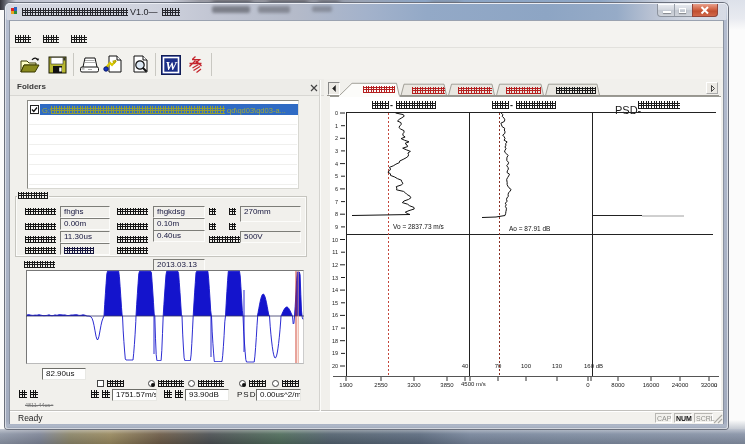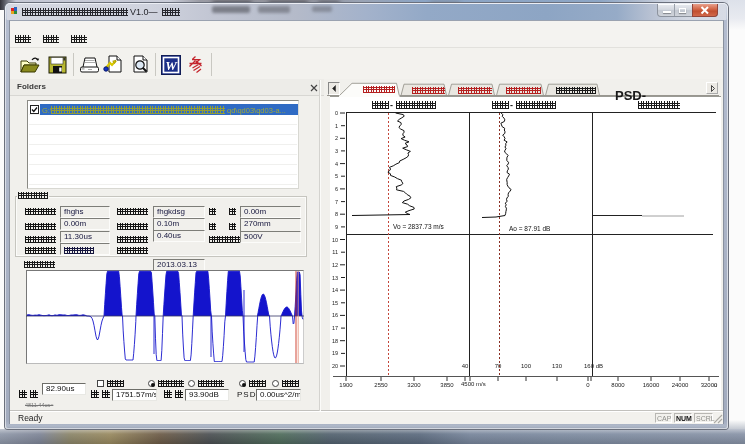--- a/index.html
+++ b/index.html
@@ -128,21 +128,21 @@
 <i class="j" style="left:229px;top:208px;width:7px;height:7px;color:#151515"></i>
 <div class="fld" style="left:60px;top:205.5px;width:50px;height:12px">fhghs</div>
 <div class="fld" style="left:153px;top:205.5px;width:52px;height:12px">fhgkdsg</div>
 <div class="fld" style="left:240px;top:205.5px;width:61px;height:12px">0.00m</div>
 <i class="j" style="left:25px;top:223px;width:31px;height:7px;color:#151515"></i>
 <i class="j" style="left:117px;top:223px;width:31px;height:7px;color:#151515"></i>
 <i class="j" style="left:209px;top:223px;width:7px;height:7px;color:#151515"></i>
 <i class="j" style="left:229px;top:223px;width:7px;height:7px;color:#151515"></i>
 <div class="fld" style="left:60px;top:218px;width:50px;height:12px">0.00m</div>
 <div class="fld" style="left:153px;top:218px;width:52px;height:24px">0.10m</div>
-<div class="fld" style="left:240px;top:218px;width:61px;height:16px">270mm</div>
+<div class="fld" style="left:240px;top:206px;width:61px;height:16px">270mm</div>
 <i class="j" style="left:25px;top:235.5px;width:31px;height:7px;color:#151515"></i>
 <i class="j" style="left:117px;top:235.5px;width:31px;height:7px;color:#151515"></i>
 <i class="j" style="left:209px;top:235.5px;width:31px;height:7px;color:#151515"></i>
 <div class="fld" style="left:60px;top:230.5px;width:50px;height:12px">11.30us</div>
 <div class="fld" style="left:153px;top:230px;width:52px;height:12px">0.40us</div>
 <div class="fld" style="left:240px;top:230.5px;width:61px;height:12px">500V</div>
 <i class="j" style="left:25px;top:246.5px;width:31px;height:7px;color:#151515"></i>
 <i class="j" style="left:117px;top:246.5px;width:31px;height:7px;color:#151515"></i>
 <div class="fld" style="left:60px;top:243px;width:50px;height:12px">
     <i class="j" style="left:3px;top:2.5px;width:30px;height:7px;color:#16163e"></i>
@@ -167,21 +167,21 @@
 <i class="j" style="left:158px;top:380px;width:26px;height:7px;color:#151515"></i>
 <div class="a" style="left:188px;top:380px;width:7px;height:7px;background:#fff;border:1px solid #444;border-radius:50%"></div>
 <i class="j" style="left:198px;top:380px;width:26px;height:7px;color:#151515"></i>
 <div class="a" style="left:239px;top:380px;width:7px;height:7px;background:#fff;border:1px solid #444;border-radius:50%"></div>
 <div class="a" style="left:241.5px;top:382.5px;width:4px;height:4px;background:#111;border-radius:50%"></div>
 <i class="j" style="left:249px;top:380px;width:17px;height:7px;color:#151515"></i>
 <div class="a" style="left:272px;top:380px;width:7px;height:7px;background:#fff;border:1px solid #444;border-radius:50%"></div>
 <i class="j" style="left:282px;top:380px;width:17px;height:7px;color:#151515"></i>
 <i class="j" style="left:19px;top:390px;width:8px;height:8px;color:#111"></i>
 <i class="j" style="left:30px;top:390px;width:8px;height:8px;color:#111"></i>
-<div class="wfld" style="left:42px;top:383px;width:44px;height:12px">82.90us</div>
+<div class="wfld" style="left:42px;top:368px;width:44px;height:12px">82.90us</div>
 <i class="j" style="left:91px;top:390px;width:8px;height:8px;color:#111"></i>
 <i class="j" style="left:102px;top:390px;width:8px;height:8px;color:#111"></i>
 <div class="wfld" style="left:112px;top:389px;width:45px;height:12px">1751.57m/s</div>
 <i class="j" style="left:164px;top:390px;width:8px;height:8px;color:#111"></i>
 <i class="j" style="left:175px;top:390px;width:8px;height:8px;color:#111"></i>
 <div class="wfld" style="left:185px;top:389px;width:44px;height:12px">93.90dB</div>
 <span class="lbl" style="left:237px;top:390px;font-size:8px;letter-spacing:1px;color:#111">PSD</span>
 <div class="wfld" style="left:256px;top:389px;width:45px;height:12px">0.00us^2/m</div>
 <span class="lbl" style="left:25px;top:402px;font-size:5.5px;color:#777;text-decoration:line-through">4811.44us≈</span>
 <div class="a" style="left:10px;top:410px;width:713px;height:1px;background:#c2c1bd"></div>
@@ -209,21 +209,21 @@
 <i class="j" style="left:458px;top:86.5px;width:34px;height:7px;color:#b52020"></i>
 <i class="j" style="left:506px;top:86.5px;width:35px;height:7px;color:#b52020"></i>
 <i class="j" style="left:556px;top:86.5px;width:40px;height:7px;color:#1a1a1a"></i>
 <i class="j" style="left:363px;top:85.5px;width:32px;height:7px;color:#b52020"></i>
 <i class="j" style="left:372px;top:101px;width:17px;height:8px;color:#1a1a1a"></i>
 <span class="lbl" style="left:390px;top:100px;font-size:9px;font-weight:bold;color:#1a1a1a">-</span>
 <i class="j" style="left:396px;top:101px;width:40px;height:8px;color:#1a1a1a"></i>
 <i class="j" style="left:492px;top:101px;width:17px;height:8px;color:#1a1a1a"></i>
 <span class="lbl" style="left:510px;top:100px;font-size:9px;font-weight:bold;color:#1a1a1a">-</span>
 <i class="j" style="left:516px;top:101px;width:40px;height:8px;color:#1a1a1a"></i>
-<span class="lbl" style="left:615px;top:88px;font-size:13px;font-weight:bold;color:#1a1a1a">PSD-</span>
+<span class="lbl" style="left:615px;top:104px;font-size:11px;font-weight:normal;color:#1a1a1a">PSD-</span>
 <i class="j" style="left:638px;top:101px;width:42px;height:8px;color:#1a1a1a"></i>
 <svg class="a" style="left:330px;top:97px" width="389" height="313" viewBox="330 97 389 313" font-family="Liberation Sans,sans-serif">
     <line x1="346" y1="112.5" x2="716" y2="112.5" stroke="#222" stroke-width="1"></line>
     <line x1="346" y1="234.5" x2="713" y2="234.5" stroke="#222" stroke-width="1"></line>
     <line x1="333" y1="376.5" x2="719" y2="376.5" stroke="#555" stroke-width="1.2"></line>
     <line x1="346.5" y1="112" x2="346.5" y2="376" stroke="#222" stroke-width="1"></line>
     <line x1="469.5" y1="112" x2="469.5" y2="376" stroke="#222" stroke-width="1"></line>
     <line x1="592.5" y1="112" x2="592.5" y2="376" stroke="#222" stroke-width="1"></line>
     <line x1="340" y1="113.0" x2="345" y2="113.0" stroke="#222" stroke-width="1"></line>
     <text x="338" y="115.0" text-anchor="end" font-size="5.5" fill="#222">0</text>

